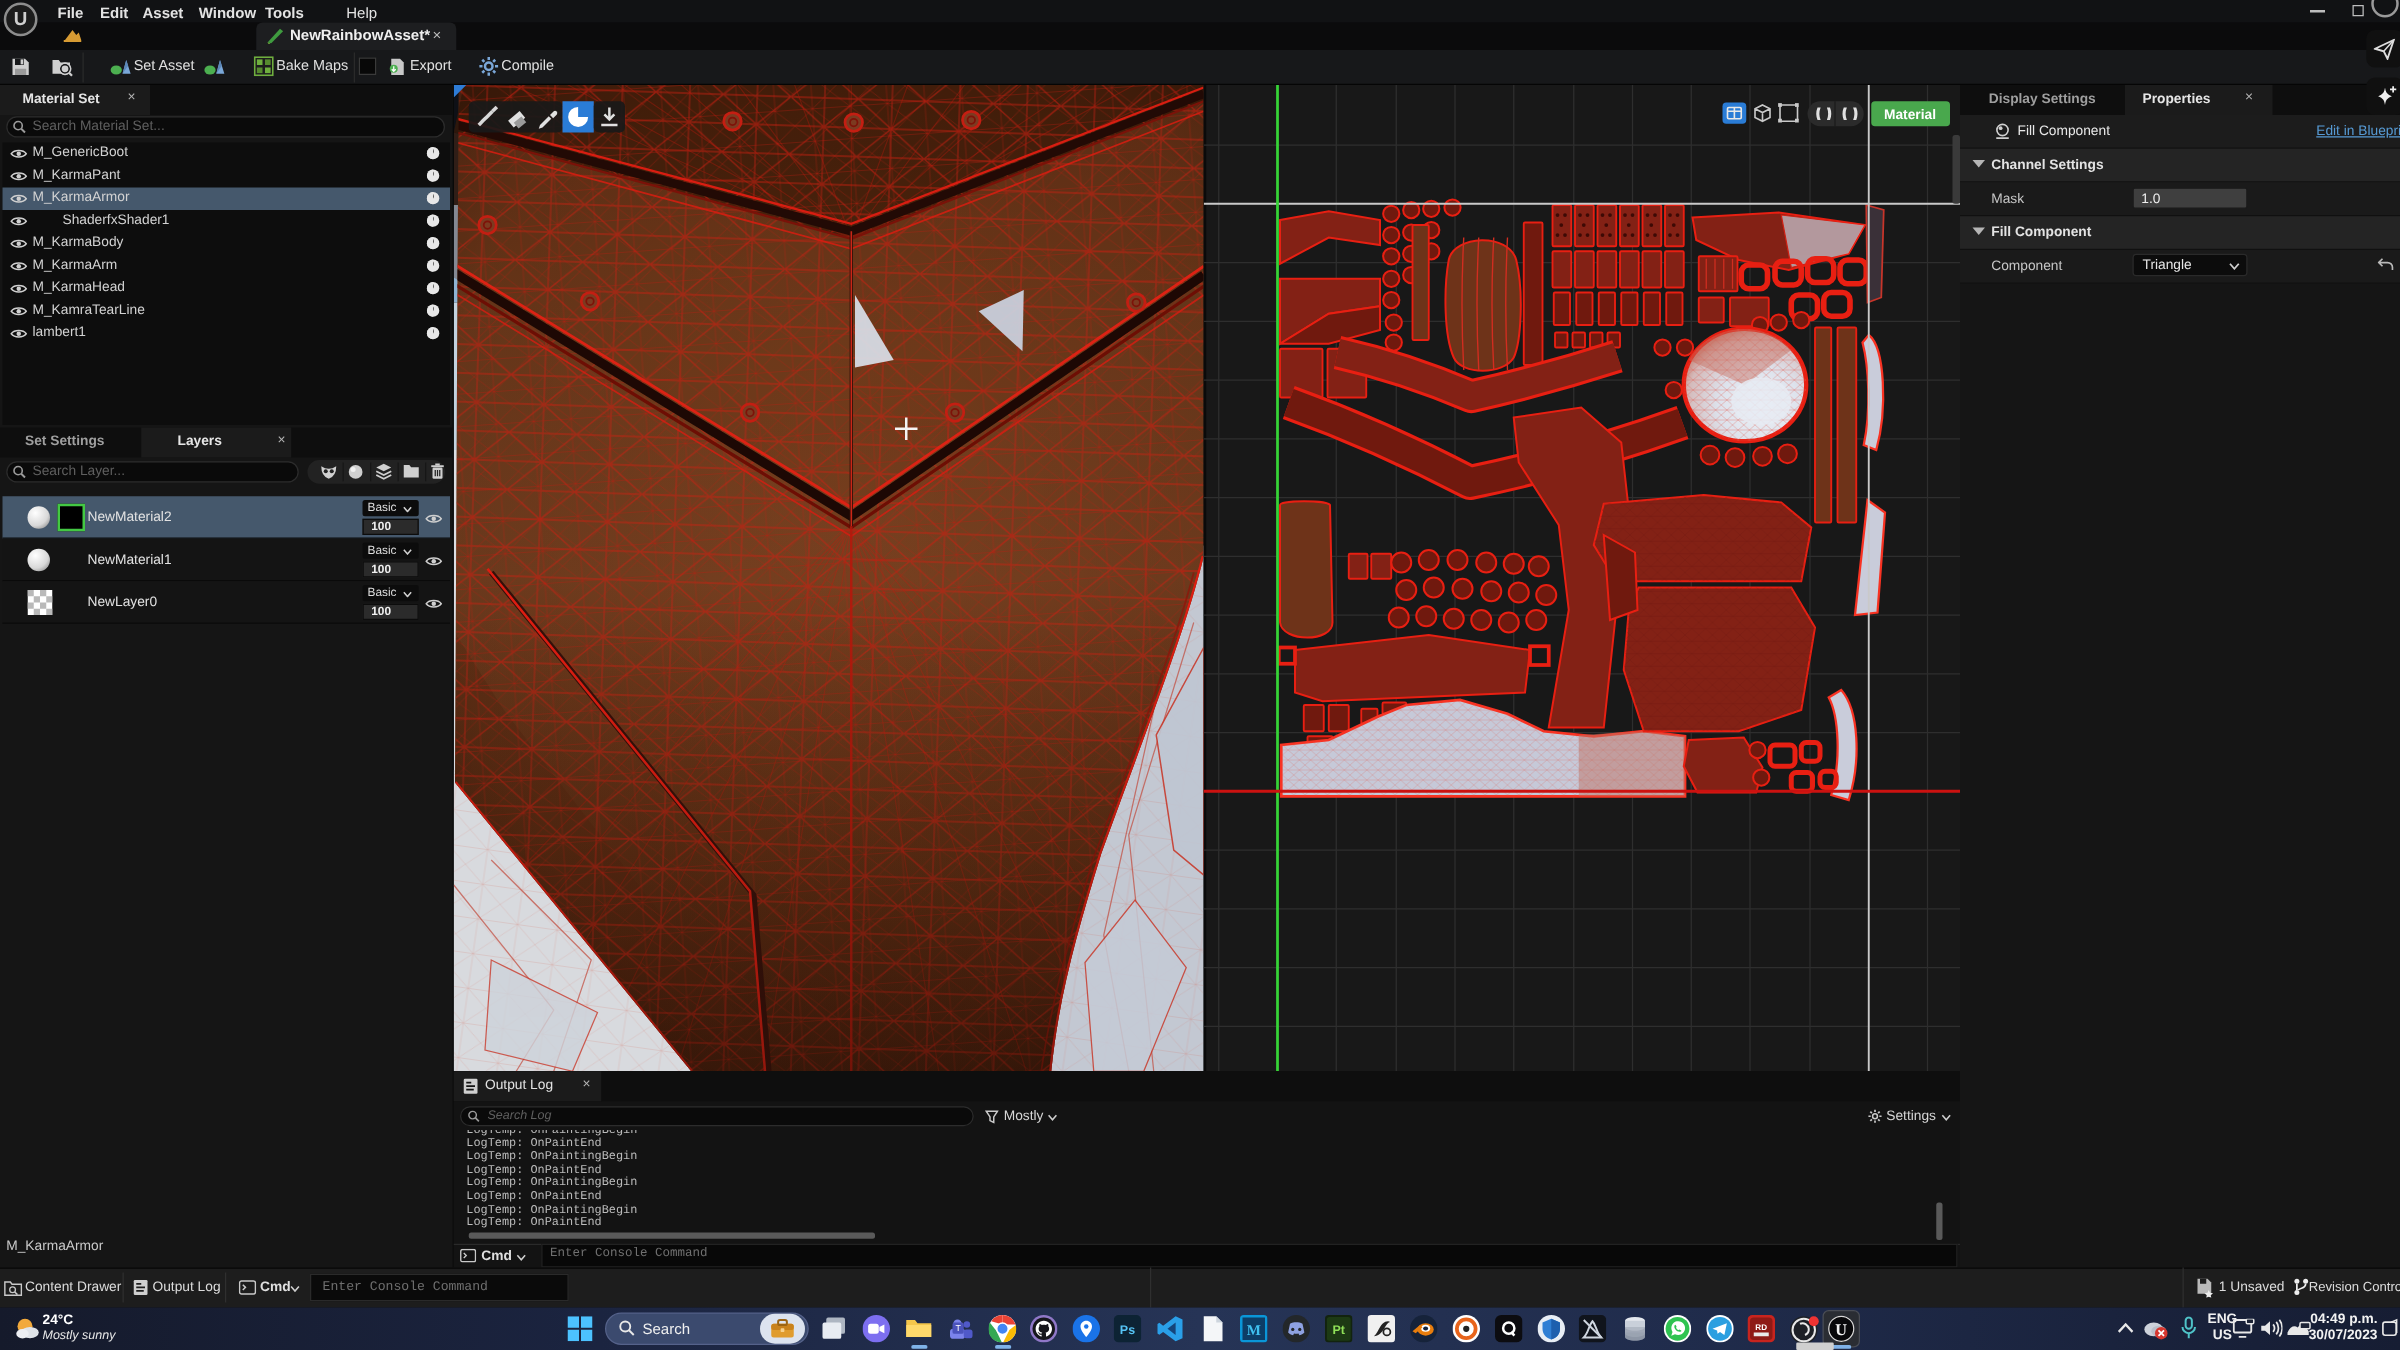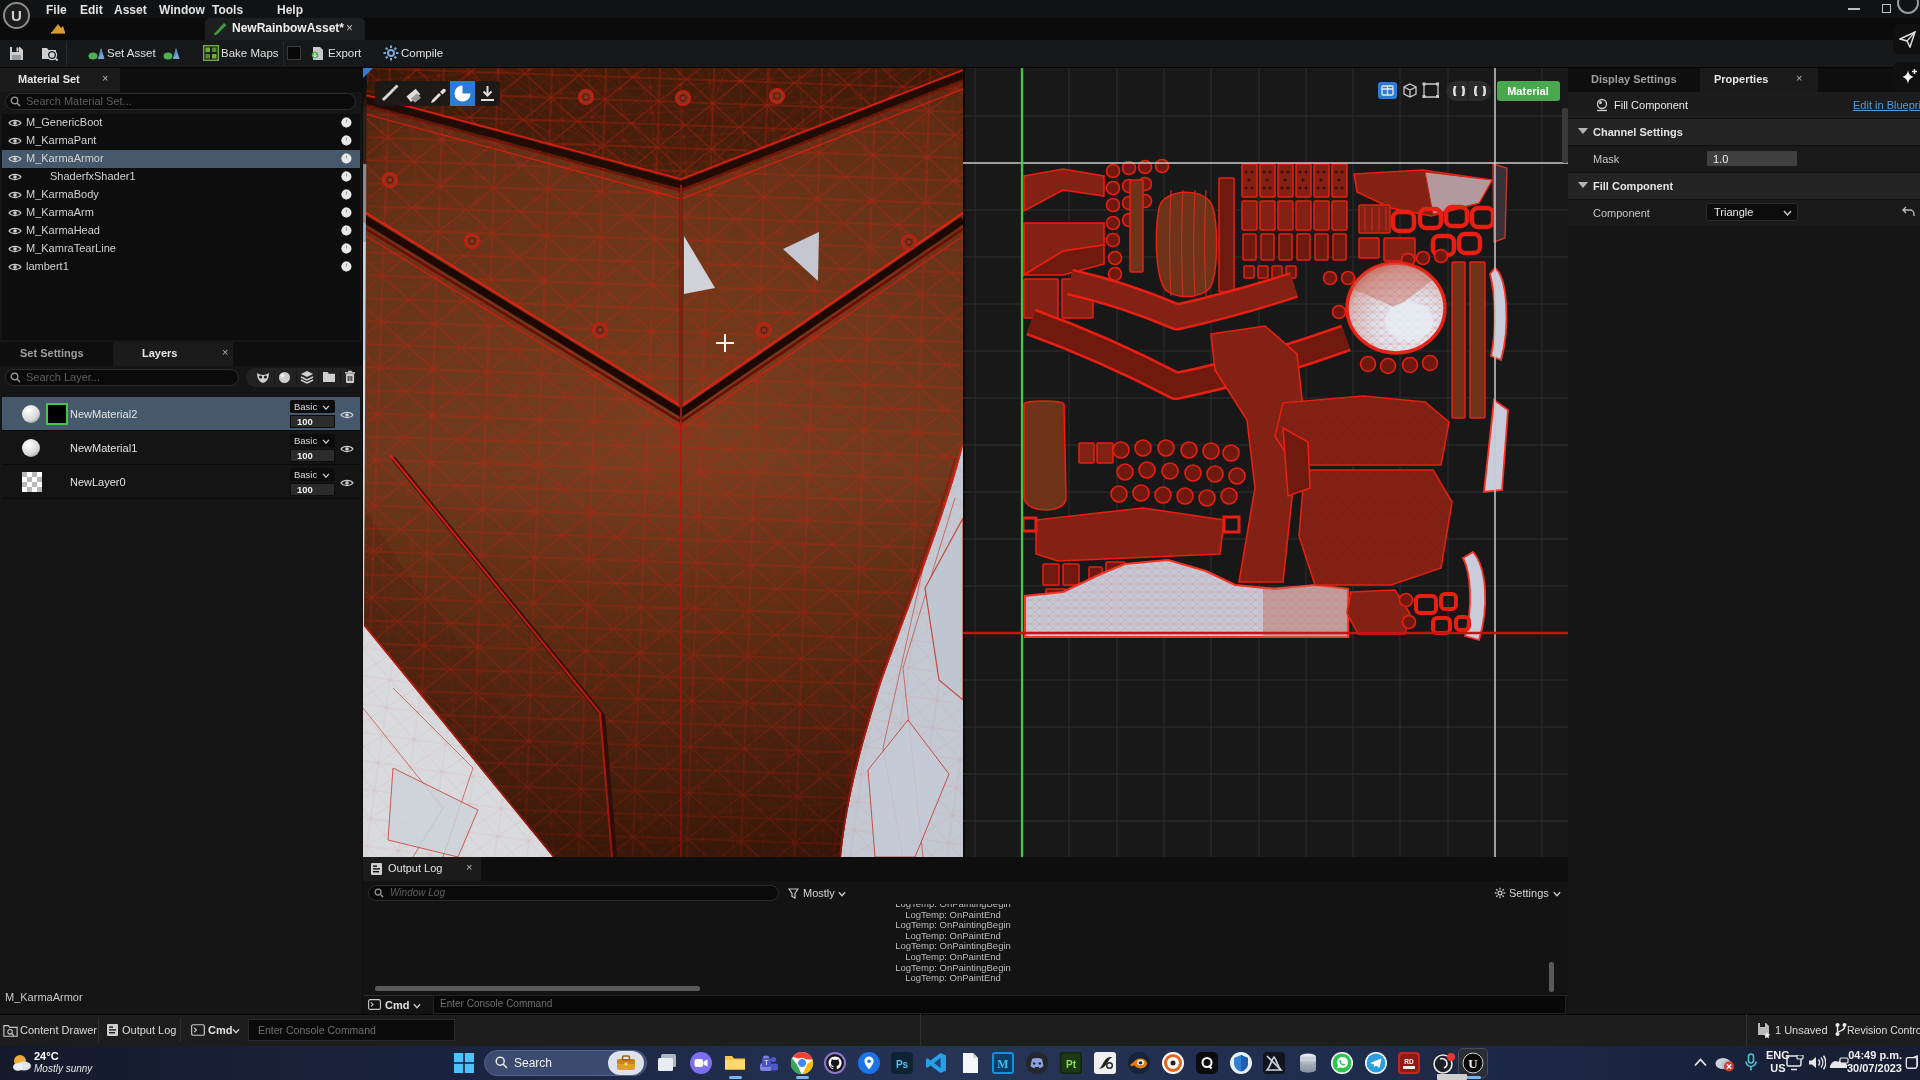--- a/index.html
+++ b/index.html
@@ -1,33 +1,33 @@
 <!DOCTYPE html>
 <html><head>
 <meta charset="utf-8">
 <style>
 *{margin:0;padding:0;box-sizing:border-box;}
 html,body{width:1920px;height:1080px;overflow:hidden;background:#000;font-family:"Liberation Sans",sans-serif;}
 .abs{position:absolute;white-space:nowrap;}
 #stage{position:relative;width:1920px;height:1080px;background:#0d0d0d;}
 .txt{color:#d6d6d6;font-size:12px;}
-.mono{font-family:Liberation Sans, sans-serif;text-align:center;}
+.mono{font-family:Liberation Mono, monospace;}
 </style>
 </head>
 <body>
 <div id="stage">
 
 <div class="abs" style="left:0;top:0;width:1920px;height:18px;background:#111214;"></div>
 <div class="abs" style="left:3px;top:2px;width:27px;height:27px;border-radius:50%;background:#1c1c1c;border:2px solid #8d8d8d;z-index:5;color:#cfcfcf;font-weight:bold;font-size:15px;text-align:center;line-height:24px;">U</div>
 <div class="abs txt" style="left:46px;top:3px;font-size:12px;font-weight:bold;color:#e3e3e3;">File</div>
 <div class="abs txt" style="left:80px;top:3px;font-size:12px;font-weight:bold;color:#e3e3e3;">Edit</div>
 <div class="abs txt" style="left:114px;top:3px;font-size:12px;font-weight:bold;color:#e3e3e3;">Asset</div>
 <div class="abs txt" style="left:159px;top:3px;font-size:12px;font-weight:bold;color:#e3e3e3;">Window</div>
 <div class="abs txt" style="left:212px;top:3px;font-size:12px;font-weight:bold;color:#e3e3e3;">Tools</div>
-<div class="abs txt" style="left:253px;top:3px;font-size:12px;font-weight:bold;color:#e3e3e3;padding-left:24px;">Help</div>
+<div class="abs txt" style="left:253px;top:3px;font-size:12px;font-weight:normal;color:#e3e3e3;padding-left:24px;">Help</div>
 
 <div class="abs" style="left:1848px;top:8px;width:12px;height:2px;background:#bdbdbd;"></div>
 <div class="abs" style="left:1882px;top:4px;width:9px;height:9px;border:1.5px solid #bdbdbd;"></div>
 <div class="abs" style="left:1897px;top:-8px;width:22px;height:22px;border-radius:50%;border:2px solid #9a9a9a;"></div>
 
 <div class="abs" style="left:0;top:18px;width:1920px;height:22px;background:#0b0b0c;"></div>
 <svg class="abs" style="left:50px;top:21px;" width="16" height="14" viewBox="0 0 16 14">
       <path d="M2 11 L8 3 L11 7 L13 5 L15 11 Z" fill="#d79b33"></path>
       <rect x="1" y="11" width="14" height="1.6" fill="#d79b33"></rect>
     </svg>
@@ -804,21 +804,21 @@
       <rect x="3" y="6.2" width="7" height="1.4" fill="#131313"></rect>
       <rect x="3" y="9" width="6" height="1.4" fill="#131313"></rect>
     </svg>
 <div class="abs" style="left:388px;top:862px;font-size:11px;color:#e3e3e3;">Output Log</div>
 <div class="abs" style="left:466px;top:861px;color:#b5b5b5;font-size:11px;">×</div>
 <div class="abs" style="left:368px;top:885px;width:411px;height:16px;background:#0a0a0a;border:1px solid #2c2c2c;border-radius:8px;"></div>
 <svg class="abs" style="left:374px;top:888px;" width="10" height="10" viewBox="0 0 11 11">
       <circle cx="4.5" cy="4.5" r="3.3" fill="none" stroke="#9a9a9a" stroke-width="1.3"></circle>
       <line x1="7" y1="7" x2="10" y2="10" stroke="#9a9a9a" stroke-width="1.5"></line>
     </svg>
-<div class="abs" style="left:390px;top:887px;font-size:10px;color:#5f5f5f;font-style:italic;">Window Log</div>
+<div class="abs" style="left:390px;top:887px;font-size:10px;color:#5f5f5f;font-style:italic;">Search Log</div>
 <svg class="abs" style="left:788px;top:888px;" width="11" height="11" viewBox="0 0 11 11">
       <path d="M1 1 h9 L7 5.5 V10 L4 8.5 V5.5 Z" fill="none" stroke="#c9c9c9" stroke-width="1.2"></path>
     </svg>
 <div class="abs" style="left:803px;top:887px;font-size:11px;color:#d6d6d6;">Mostly</div>
 <svg class="abs" style="left:838px;top:891px;" width="8" height="6" viewBox="0 0 9 6">
       <path d="M1 1 L4.5 5 L8 1" stroke="#cfcfcf" stroke-width="1.4" fill="none"></path>
     </svg>
 <svg class="abs" style="left:1494px;top:887px;" width="12" height="12" viewBox="0 0 16 16">
       <circle cx="8" cy="8" r="2.6" fill="none" stroke="#c9c9c9" stroke-width="1.6"></circle>
       <g stroke="#c9c9c9" stroke-width="1.8">

